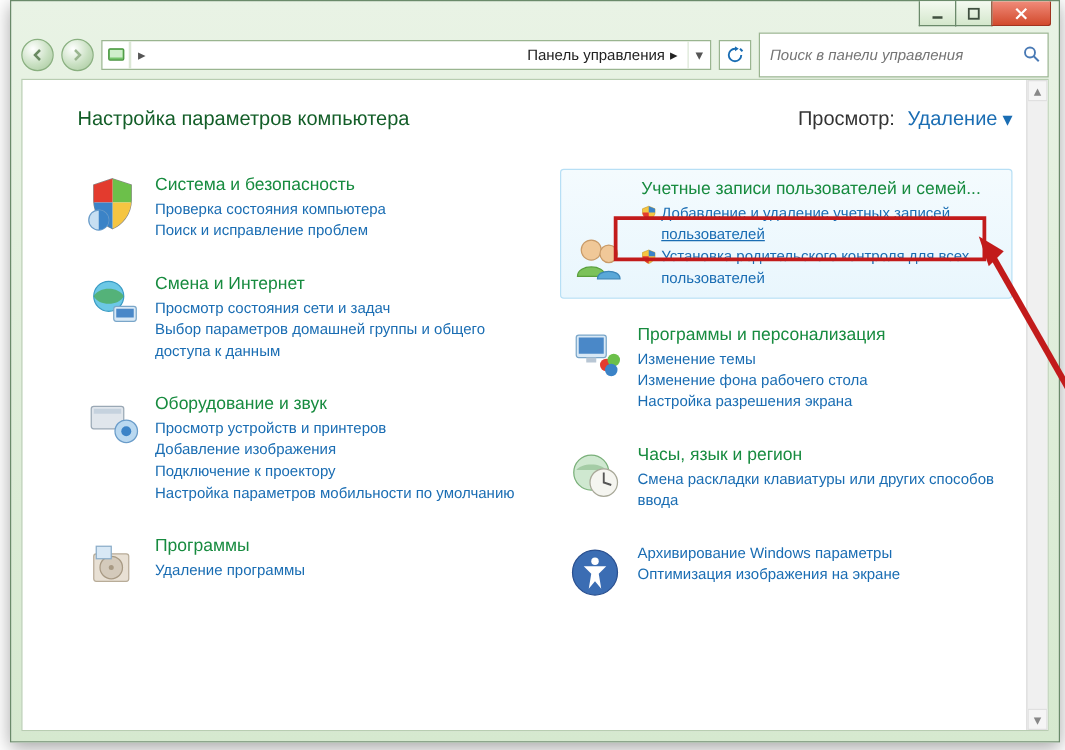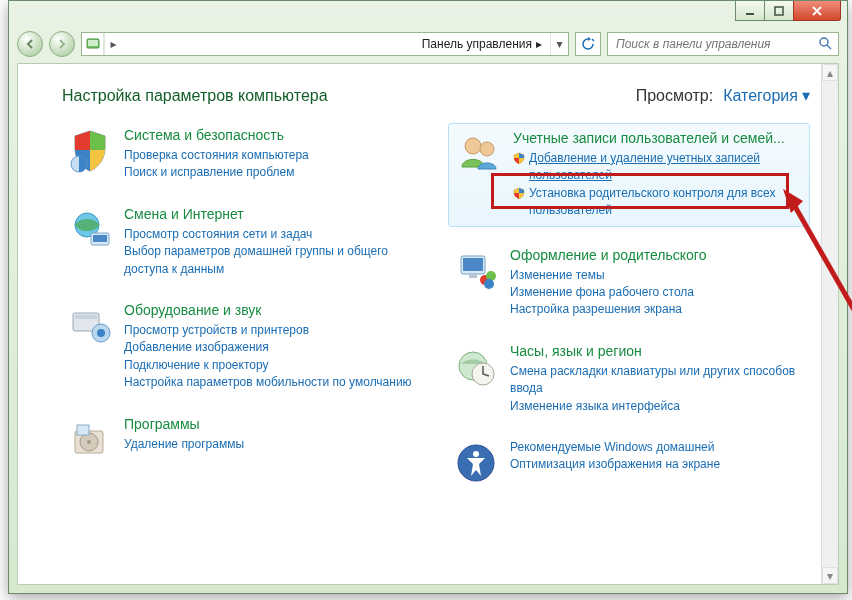--- a/index.html
+++ b/index.html
@@ -96,21 +96,21 @@
     color:#555;
   }
   .refresh {
     width: 26px; height: 24px;
     background: #fff;
     border:1px solid #9ab590;
     display:flex;align-items:center;justify-content:center;
     color:#1a6db3;
   }
   .searchbox {
-    width: 232px; height: 24px;
+    width: 232px; height: 36px;
     background:#fff; border:1px solid #9ab590;
     display:flex;align-items:center;
     padding: 0 6px;
     gap:4px;
   }
   .searchbox input {
     border:none;outline:none;flex:1;font-size:12px;
     font-style:italic;color:#7a7a7a;
     background:transparent;
   }
@@ -132,26 +132,28 @@
   .headerrow h1 {
     font-size: 16px; font-weight: normal; color:#135e28; margin:0;
   }
   .viewrow { font-size:16px; color:#333; display:flex;align-items:center;gap:10px; }
   .viewrow .viewlink { color:#1a6db3; display:flex;align-items:center;gap:4px;cursor:pointer; }
   .columns { display:flex; gap:24px; }
   .col { flex:1; min-width:0; }
   .category {
     display:flex; gap:10px; margin-bottom:16px;
     padding:4px;
+    margin-top:11px;
   }
   .category.highlight {
     background: linear-gradient(#f4fbfe, #e9f6fd);
     border: 1px solid #b7dff5;
     border-radius: 3px;
     padding: 6px;
+    align-items: flex-end;
   }
   .caticon {
     width:48px;height:48px;flex-shrink:0;
     display:flex;align-items:center;justify-content:center;
   }
   .catbody { flex:1; }
   .cattitle {
     color:#178b3f; font-size:14px; margin:0 0 4px 0;
     cursor:pointer;
   }
@@ -243,21 +245,21 @@
     </div>
   </div>
 
   <div class="content-wrap">
     <div class="content">
       <div class="headerrow">
         <h1>Настройка параметров компьютера</h1>
         <div class="viewrow">
           <span>Просмотр:</span>
           <span class="viewlink">
-            <span>Категория</span>
+            <span>Удаление</span>
             <span>▾</span>
           </span>
         </div>
       </div>
 
       <div class="columns">
 
         <div class="col">
 
           <div class="category">
@@ -371,53 +373,52 @@
               <svg width="46" height="46" viewBox="0 0 46 46">
                 <rect x="8" y="8" width="24" height="18" rx="2" fill="#d8e8f5" stroke="#7aa6c9"></rect>
                 <rect x="10" y="10" width="20" height="13" fill="#4a88c8"></rect>
                 <rect x="16" y="26" width="8" height="4" fill="#b8c6d4"></rect>
                 <circle cx="32" cy="32" r="5" fill="#e33b2e"></circle>
                 <circle cx="38" cy="28" r="5" fill="#6cc04a"></circle>
                 <circle cx="36" cy="36" r="5" fill="#3b83c7"></circle>
               </svg>
             </div>
             <div class="catbody">
-              <div class="cattitle">Оформление и родительского</div>
+              <div class="cattitle">Программы и персонализация</div>
               <span class="sublink">Изменение темы</span>
               <span class="sublink">Изменение фона рабочего стола</span>
               <span class="sublink">Настройка разрешения экрана</span>
             </div>
           </div>
 
           <div class="category">
             <div class="caticon">
               <svg width="46" height="46" viewBox="0 0 46 46">
                 <circle cx="20" cy="22" r="14" fill="#cfe8d0" stroke="#7ab07a"></circle>
                 <path d="M8 20 C12 14 28 14 32 20" fill="#7ab07a" opacity=".5"></path>
                 <circle cx="30" cy="30" r="11" fill="#f5f5f0" stroke="#a8a898"></circle>
                 <path d="M30 22 L30 30 L36 32" stroke="#555" stroke-width="1.5" fill="none"></path>
               </svg>
             </div>
             <div class="catbody">
               <div class="cattitle">Часы, язык и регион</div>
               <span class="sublink">Смена раскладки клавиатуры или других способов ввода</span>
-              <span class="sublink">Изменение языка интерфейса</span>
             </div>
           </div>
 
           <div class="category">
             <div class="caticon">
               <svg width="46" height="46" viewBox="0 0 46 46">
                 <circle cx="23" cy="23" r="18" fill="#3b6db3" stroke="#2a5090"></circle>
                 <circle cx="23" cy="14" r="3" fill="#fff"></circle>
                 <path d="M14 18 L32 18 L26 24 L28 36 L23 30 L18 36 L20 24 Z" fill="#fff"></path>
               </svg>
             </div>
             <div class="catbody">
-              <span class="sublink">Рекомендуемые Windows домашней</span>
+              <span class="sublink">Архивирование Windows параметры</span>
               <span class="sublink">Оптимизация изображения на экране</span>
             </div>
           </div>
 
         </div>
       </div>
     </div>
 
     <div class="scrollbar-v">
       <div class="sb-btn">▴</div>

